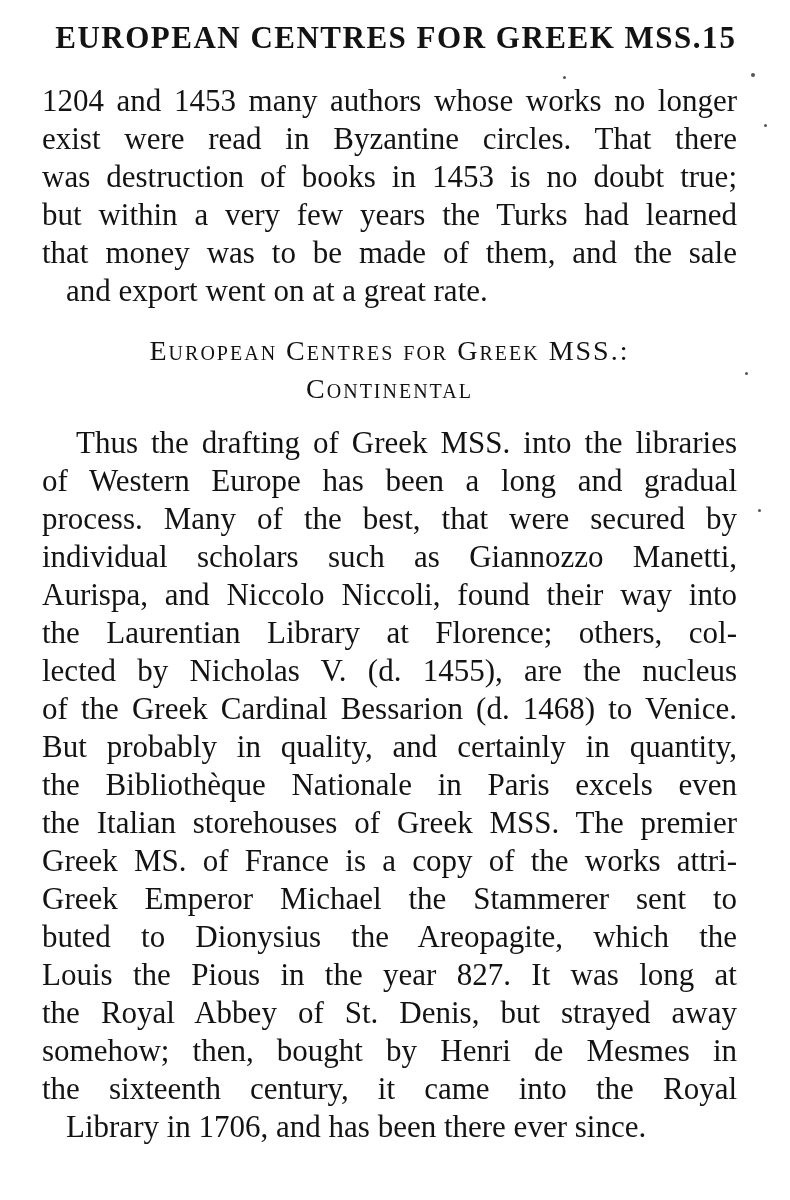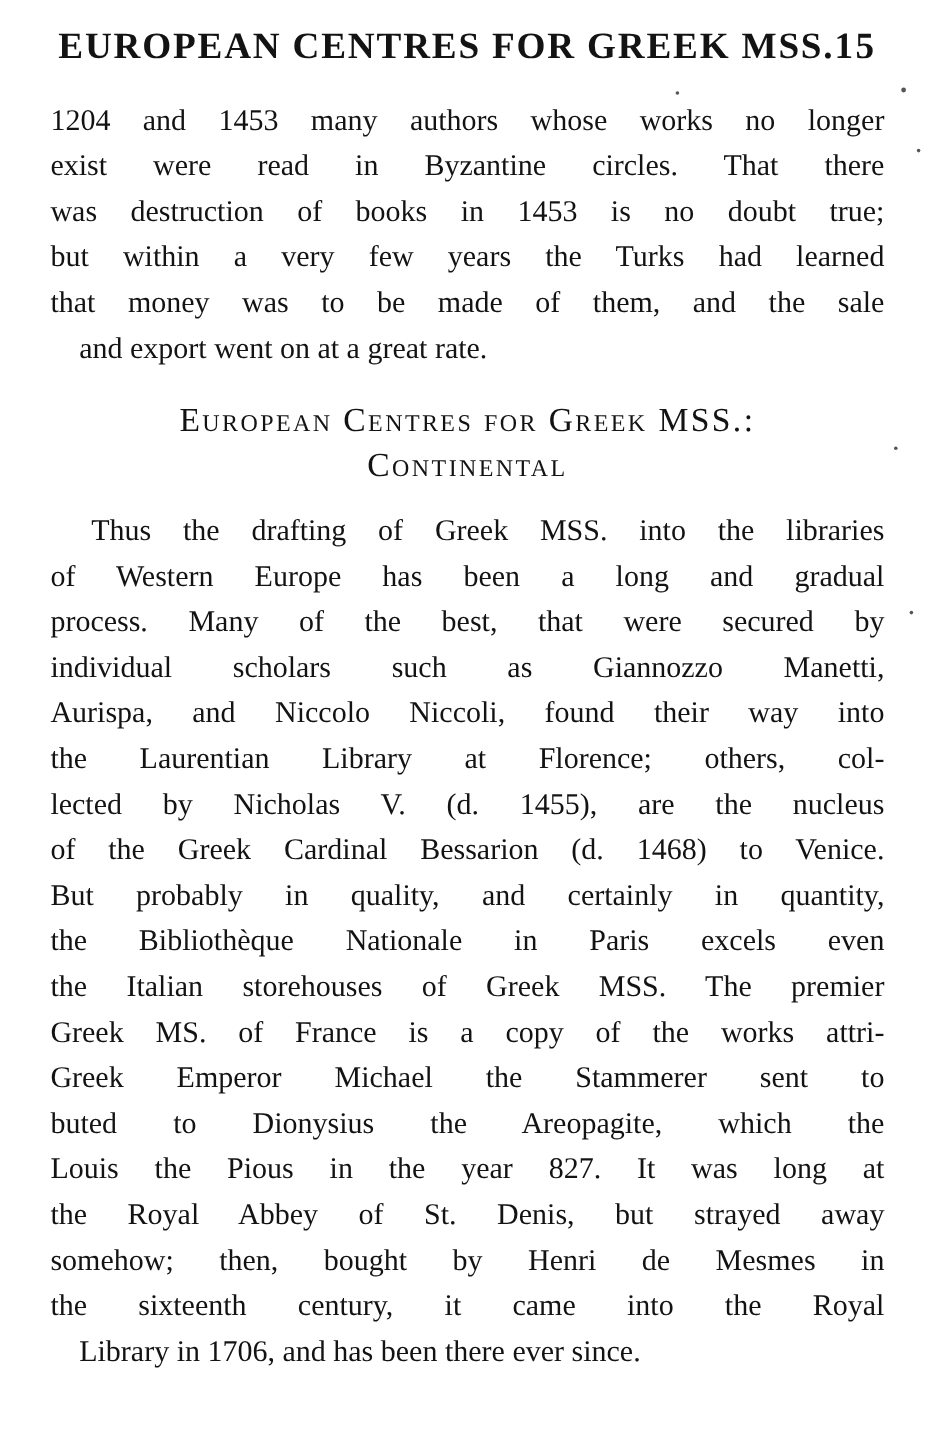--- a/index.html
+++ b/index.html
@@ -10,34 +10,34 @@
     position: relative;
     width: 790px;
     height: 1200px;
     background: #ffffff;
     padding: 0 53px 0 42px;
     overflow: hidden;
   }
 
   .running-header {
     display: flex;
-    justify-content: center;
+    justify-content: flex-end;
     align-items: baseline;
     margin-top: 20px;
     font-size: 31px;
     font-weight: 700;
     letter-spacing: 1.5px;
     white-space: nowrap;
   }
   .running-header .pagenum {
     font-weight: 700;
     letter-spacing: 2px;
   }
 
-  .textblock { font-size: 25px; line-height: 38px; }
+  .textblock { font-size: 31px; line-height: 38px; }
 
   .line {
     text-align: justify;
     text-align-last: justify;
   }
   .line.last {
     text-align: left;
     text-align-last: left;
     margin-left: 24px;
   }

